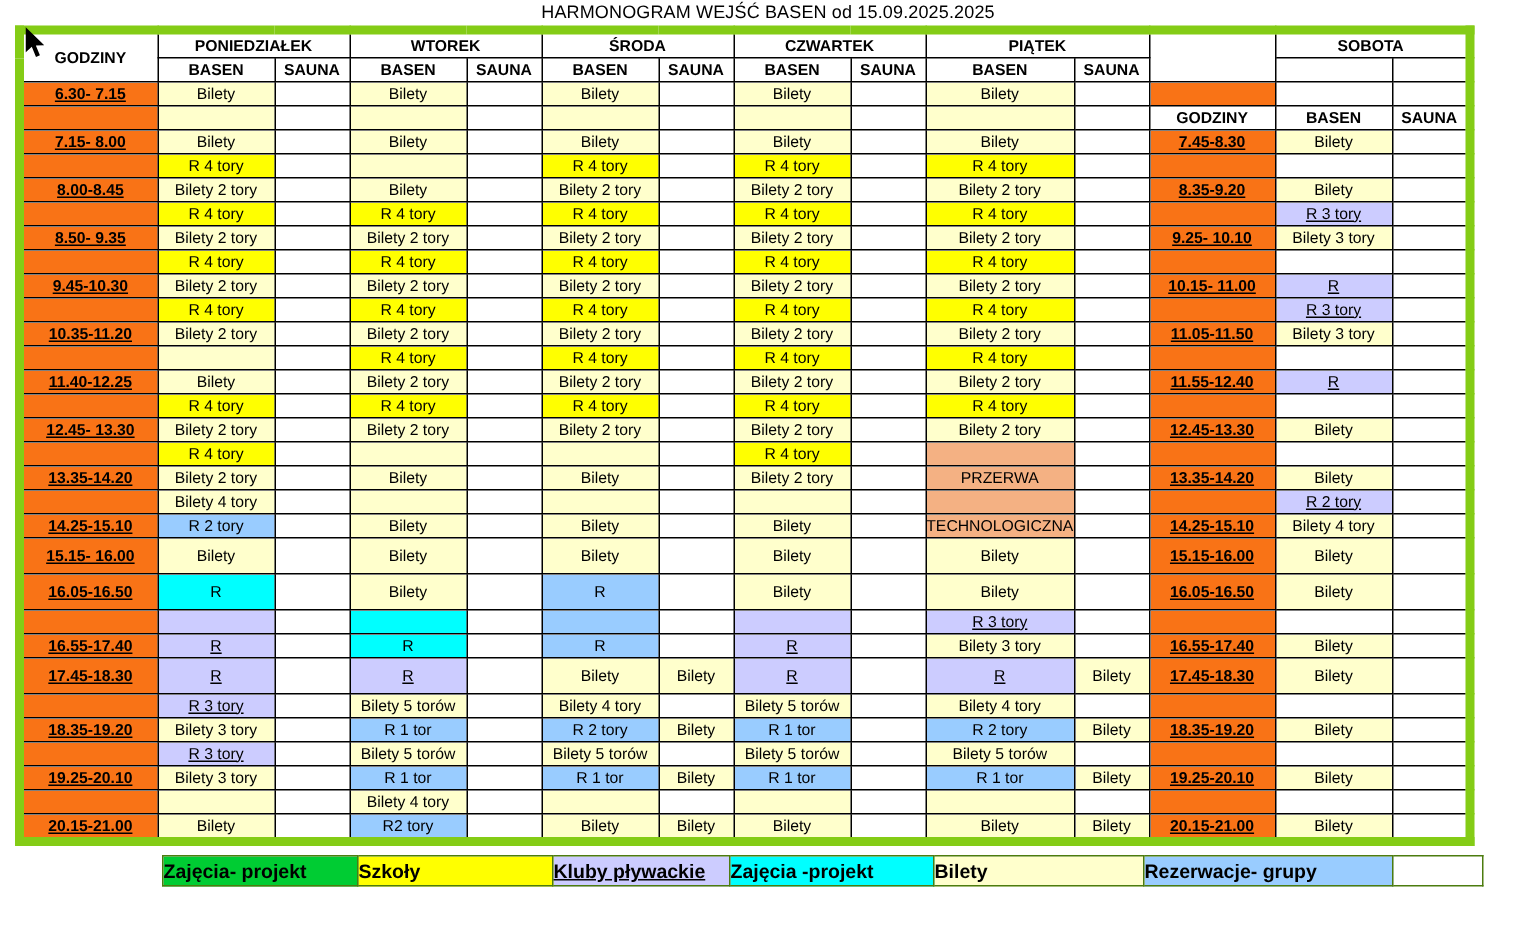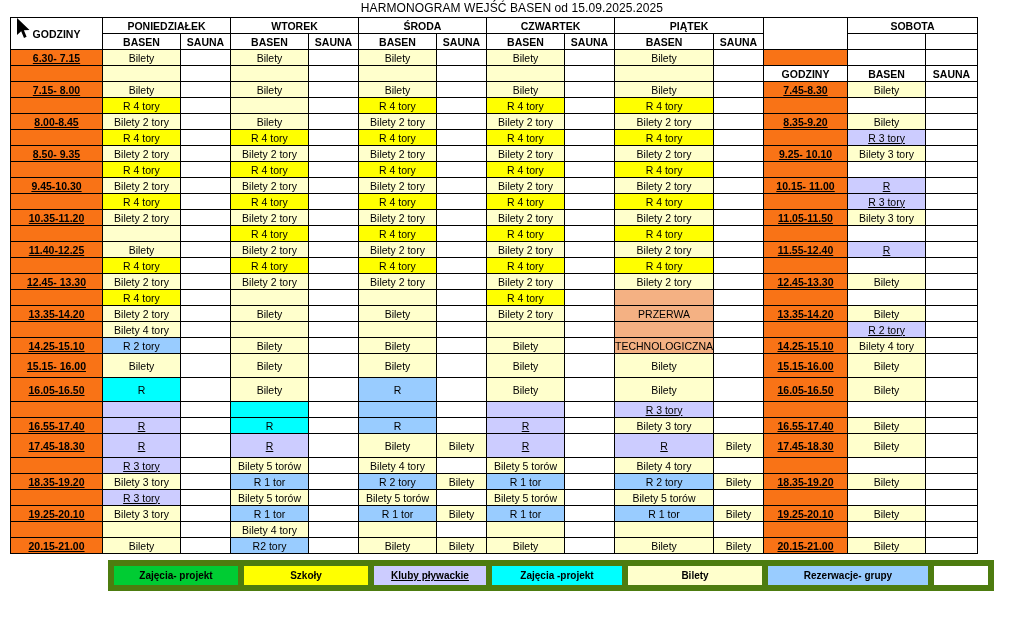--- a/index.html
+++ b/index.html
@@ -17,21 +17,21 @@
     font-weight:normal;
     font-size:12px;
     padding-top:1px;
     letter-spacing:0.1px;
   }
   table.sched{
     border-collapse:collapse;
     table-layout:fixed;
     margin-left:10px;
     margin-top:2px;
-    border:1px solid #84cc16;
+    border:6px solid #84cc16;
   }
   table.sched td{
     border:1px solid #000;
     text-align:center;
     vertical-align:middle;
     font-size:10.5px;
     height:15px;
     padding:0;
     overflow:hidden;
     white-space:nowrap;
@@ -51,23 +51,23 @@
   .c-przerwa{background:#f4b183;}
   .c-white{background:#ffffff;}
   table.legend{
     border-collapse:collapse;
     table-layout:fixed;
     margin-left:108px;
     margin-top:6px;
     border:1px solid #000;
   }
   table.legend td{
-    border:6px solid #4d7c0f;
-    text-align:center;
-    font-size:10px;
+    border:1px solid #4d7c0f;
+    text-align:left;
+    font-size:13px;
     font-weight:bold;
     height:19px;
     padding:0;
     white-space:nowrap;
   }
   .cursor{
     position:absolute;
     left:17px;top:18px;
     width:0;height:0;
     pointer-events:none;

